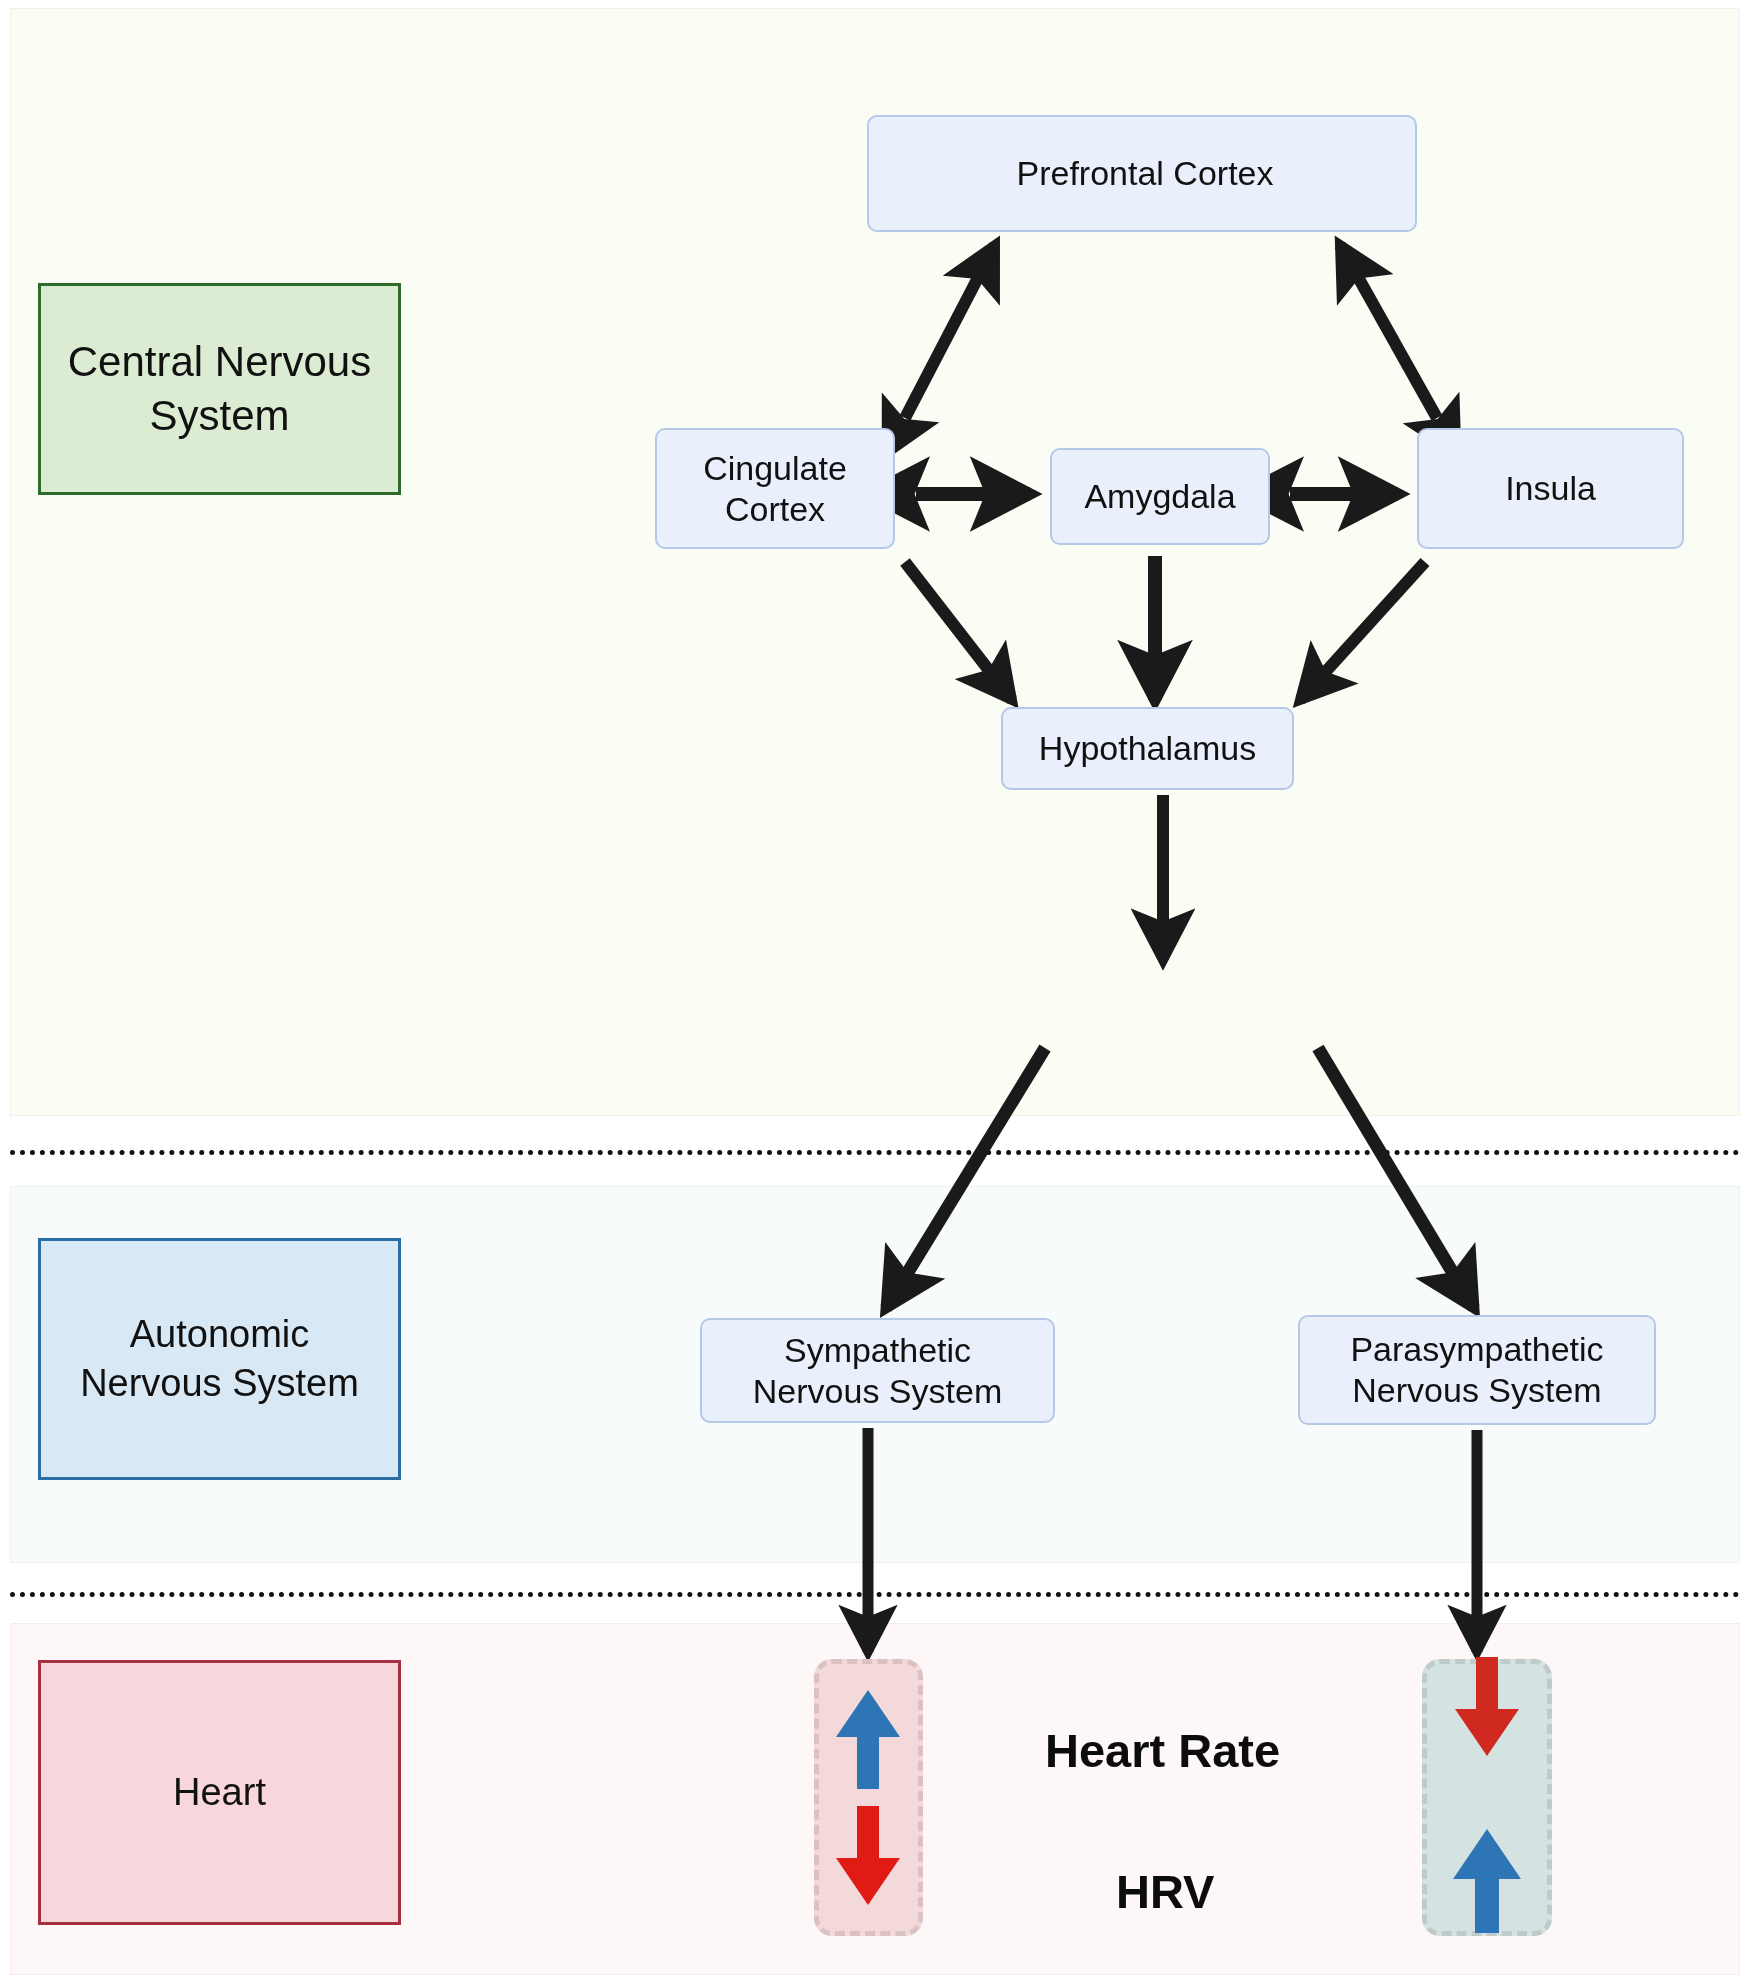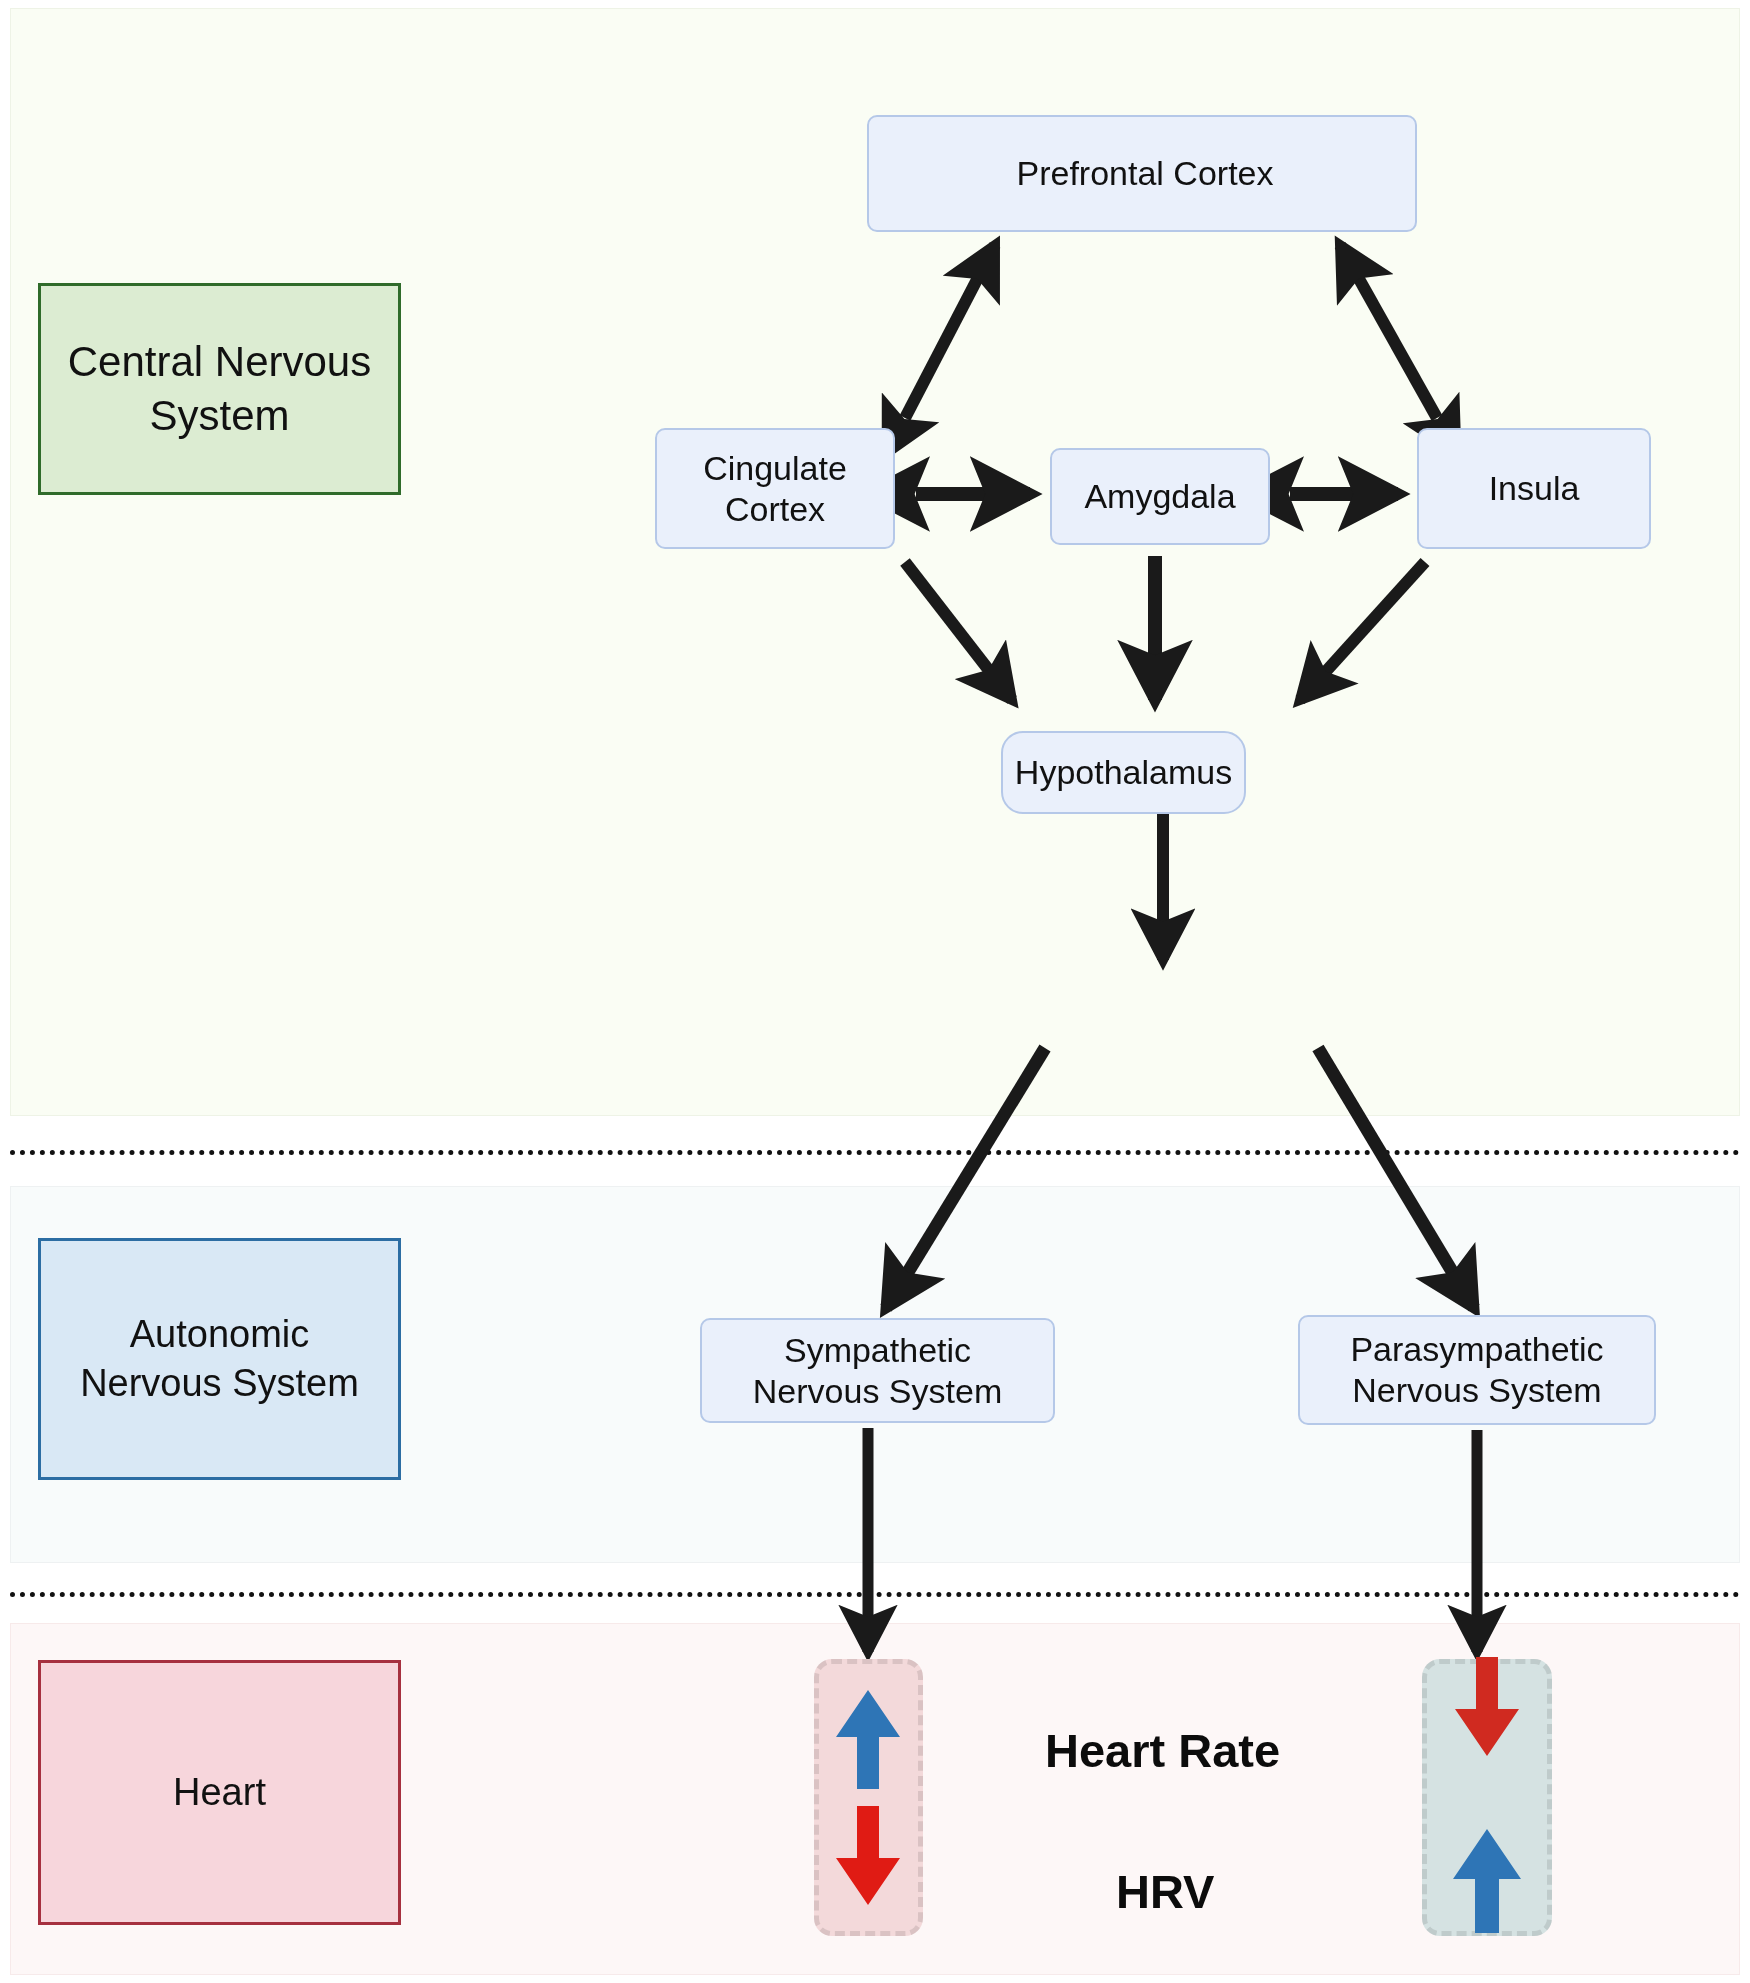--- a/index.html
+++ b/index.html
@@ -91,22 +91,22 @@
     text-align: center;
     color: #111111;
     font-size: 34px;
     line-height: 1.2;
     padding: 4px 10px;
   }
 
   #node-pfc       { left: 867px;  top: 115px;  width: 550px; height: 117px; padding-left: 16px; }
   #node-cingulate { left: 655px;  top: 428px;  width: 240px; height: 121px; }
   #node-amygdala  { left: 1050px; top: 448px;  width: 220px; height: 97px;  }
-  #node-insula    { left: 1417px; top: 428px;  width: 234px; height: 121px; }
-  #node-hypo      { left: 1001px; top: 731px;  width: 245px; height: 83px; border-radius: 22px;  }
+  #node-insula    { left: 1417px; top: 428px;  width: 267px; height: 121px; }
+  #node-hypo      { left: 1001px; top: 707px;  width: 293px; height: 83px;  }
   #node-brainstem { left: 1022px; top: 967px;  width: 307px; height: 76px;  }
   #node-sns       { left: 700px;  top: 1318px; width: 355px; height: 105px; }
   #node-pns       { left: 1298px; top: 1315px; width: 358px; height: 110px; }
 
   
   .effect-box {
     position: absolute;
     box-sizing: border-box;
     border-radius: 18px;
     border: 5px dashed rgba(0,0,0,0.10);

